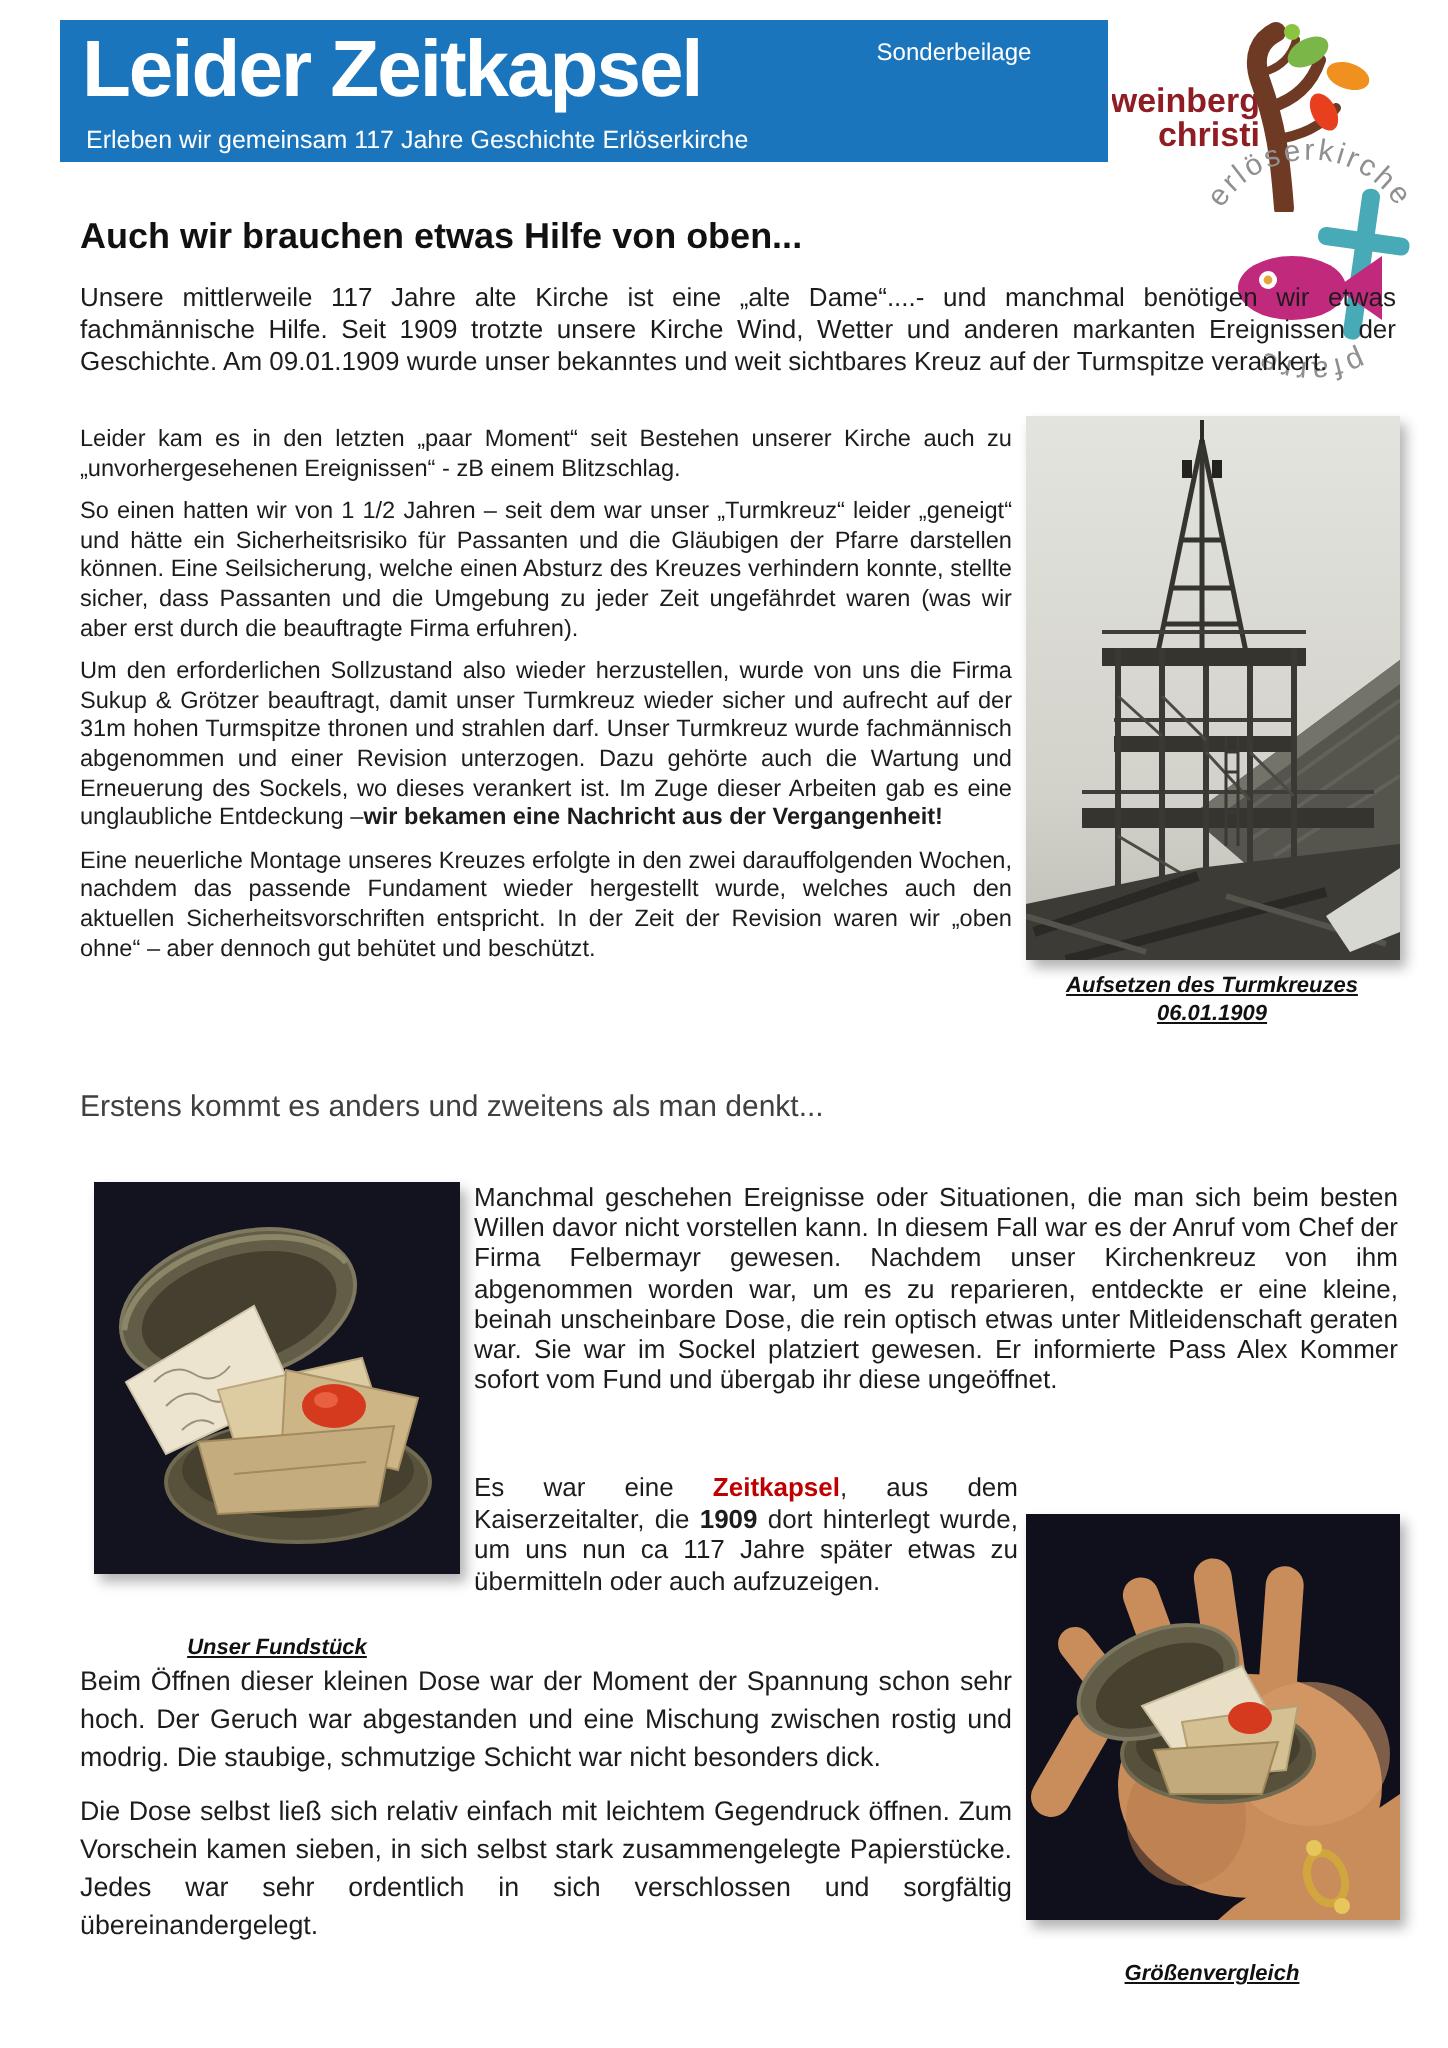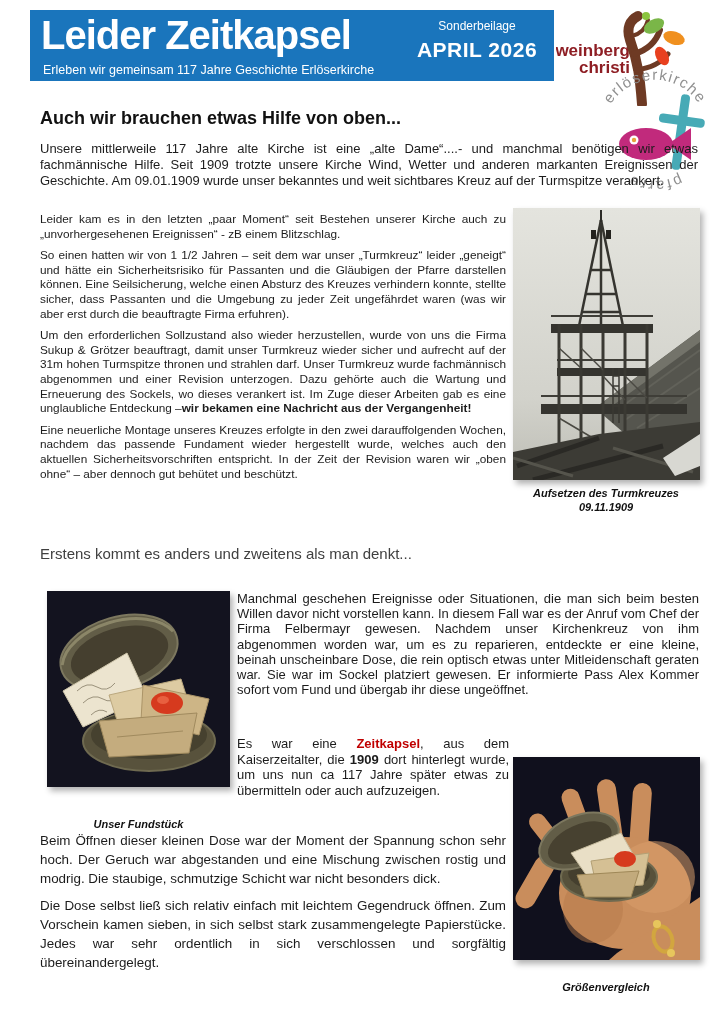--- a/index.html
+++ b/index.html
@@ -37,40 +37,39 @@
   .p1   { left:40px; top:141px; width:658px; font-size:13px; line-height:15.8px; }
   .col1 { left:40px; top:212px; width:466px; font-size:11.8px; line-height:14.6px; }
   .col1 p { margin-bottom:7px; }
 
   
   .photo { box-shadow:3px 4px 6px rgba(0,0,0,.30); }
   .tower-photo { left:513px; top:208px; width:187px; height:272px; }
   .tin-photo   { left:47px;  top:591px; width:183px; height:196px; }
   .hand-photo  { left:513px; top:757px; width:187px; height:203px; }
   .caption { text-align:center; font-size:11px; font-weight:bold; font-style:italic;
-             line-height:13.5px; color:#111; }
+             line-height:13.5px; color:#111;text-decoration:underline; }
   .tower-caption { left:498px; top:487px; width:216px; }
   .tin-caption   { left:40px;  top:818px; width:197px; }
   .hand-caption  { left:498px; top:981px; width:216px; }
 
   
   .p6 { left:237px; top:591px; width:462px; font-size:13px; line-height:15.2px; }
   .p7 { left:237px; top:736px; width:272px; font-size:13px; line-height:15.6px; }
   .bottom-col { left:40px; top:831px; width:466px; font-size:13.4px; line-height:19px; }
   .bottom-col p { margin-bottom:8px; }
 </style>
 </head>
 <body>
 
 <div class="abs banner">
   <div class="banner-title">Leider Zeitkapsel</div>
   <div class="banner-sub">Erleben wir gemeinsam 117 Jahre Geschichte Erlöserkirche</div>
   <div class="edition">
     <div class="ed-label">Sonderbeilage</div>
-    <div class="ed-date">APRIL 2026</div>
   </div>
 </div>
 
 <svg class="abs weinberg-logo" viewBox="0 0 152 100">
   <text x="74" y="50" text-anchor="end" font-size="17" font-weight="bold" fill="#8e1e24">weinberg</text>
   <text x="74" y="67" text-anchor="end" font-size="17" font-weight="bold" fill="#8e1e24">christi</text>
   <g stroke="#6e3a24" fill="none" stroke-linecap="round">
     <path d="M86,98 C84,72 82,56 74,34 C70,22 74,14 82,10" stroke-width="10"></path>
     <path d="M78,48 C92,44 100,36 104,24" stroke-width="6"></path>
     <path d="M80,64 C96,62 106,56 112,48" stroke-width="5"></path>
@@ -184,21 +183,21 @@
     <line x1="4" y1="258" x2="86" y2="230" stroke="#2a2925" stroke-width="5"></line>
     <line x1="20" y1="272" x2="150" y2="238" stroke="#2a2925" stroke-width="5"></line>
     <line x1="0" y1="250" x2="60" y2="268" stroke="#55544c" stroke-width="3"></line>
     <line x1="100" y1="240" x2="180" y2="264" stroke="#55544c" stroke-width="3"></line>
     <polygon points="150,250 187,226 187,258 162,268" fill="#d8d8d2"></polygon>
   </g>
 </svg>
 
 <div class="abs caption tower-caption">
   <div>Aufsetzen des Turmkreuzes</div>
-  <div>09.11.1909</div>
+  <div>06.01.1909</div>
 </div>
 
 <div class="abs h2">Erstens kommt es anders und zweitens als man denkt...</div>
 
 <svg class="abs photo tin-photo" viewBox="0 0 183 196">
   <rect width="183" height="196" fill="#13131f"></rect>
   <g transform="rotate(-16 72 62)">
     <ellipse cx="72" cy="62" rx="60" ry="36" fill="#625d47" stroke="#7d785f" stroke-width="2"></ellipse>
     <ellipse cx="72" cy="64" rx="50" ry="27" fill="#453f2f"></ellipse>
     <path d="M14,58 A60,36 0 0 1 130,56" fill="none" stroke="#8b8668" stroke-width="3"></path>

